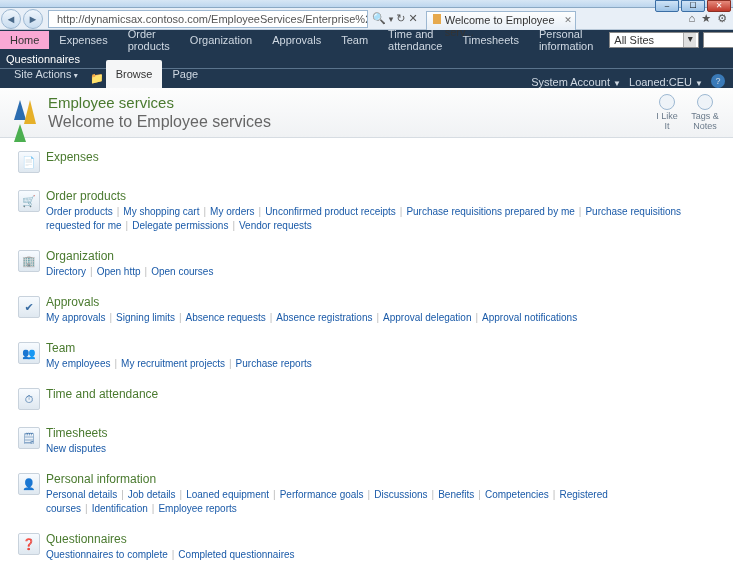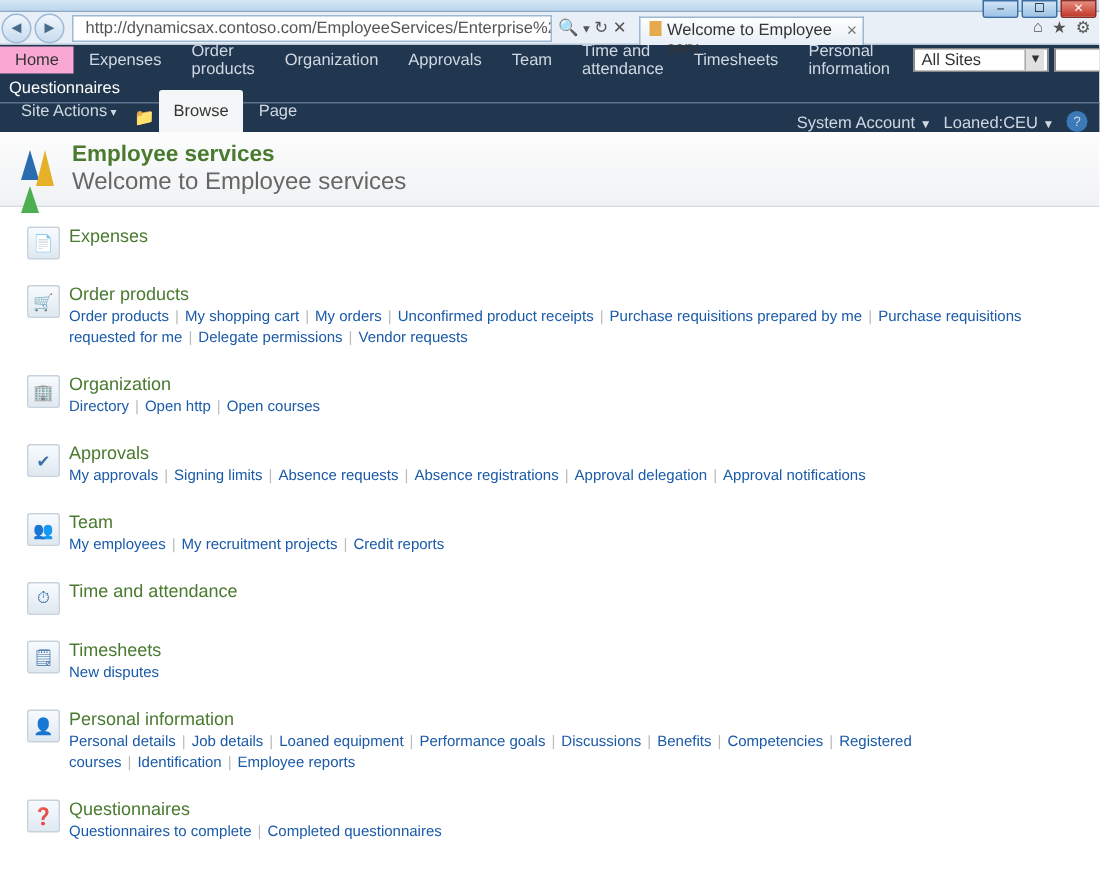--- a/index.html
+++ b/index.html
@@ -39,21 +39,21 @@
 .ribbon .r-item.dd::after{content:" \25BE "; font-size:8px}
 .ribbon-right{margin-left:auto;display:flex;align-items:flex-end;gap:8px;padding:0 8px;color:#cfd8e2}
 .ribbon-right .help{width:14px;height:14px;border-radius:50%;background:#3a7ab8;display:flex;align-items:center;justify-content:center;font-size:9px}
 
 .page-head{height:50px;background:linear-gradient(#fdfdfd,#f0f2f4);border-bottom:1px solid #d6dce2;display:flex;align-items:center;padding:0 14px}
 .logo{width:26px;height:26px;margin-right:8px;display:flex;flex-wrap:wrap}
 .logo span{width:0;height:0;border-style:solid}
 .logo .l1{border-width:0 6px 20px 6px;border-color:transparent transparent #2b6cb0 transparent;margin-right:-2px}
 .logo .l2{border-width:0 6px 24px 6px;border-color:transparent transparent #e6b029 transparent;margin-right:-2px}
 .logo .l3{border-width:0 6px 18px 6px;border-color:transparent transparent #4caf50 transparent}
-.page-head h1{font-size:15px;color:#4a7a2f;font-weight:700}
+.page-head h1{font-size:15px;color:#4a7a2f;font-weight:400}
 .page-head .sub{font-size:16px;color:#666;margin-top:2px}
 .head-right{margin-left:auto;display:flex;gap:10px;text-align:center;font-size:9px;color:#6a7a8a}
 .head-right .hic{width:28px}
 .head-right .hic .i{width:16px;height:16px;border:1px solid #9db8d2;border-radius:50%;margin:0 auto 1px;background:#eef3f8}
 
 .content{padding:12px 18px;height:452px;overflow:auto}
 .section{display:flex;align-items:flex-start;margin-bottom:16px}
 .sec-icon{width:22px;height:22px;margin-right:6px;margin-top:1px;border:1px solid #c8d2dc;background:linear-gradient(#f7fbff,#dfe8f0);border-radius:2px;display:flex;align-items:center;justify-content:center;font-size:11px;color:#3a6ea5}
 .sec-body{flex:1}
 .sec-title{color:#4a7a2f;font-size:12px;margin-bottom:2px}
@@ -140,20 +140,24 @@
 <div class="page-head">
   <div class="logo">
     <span class="l1"></span>
       <span class="l2"></span>
       <span class="l3"></span>
   </div>
   <div>
     <h1>Employee services</h1>
     <div class="sub">Welcome to Employee services</div>
   </div>
+  <div class="head-right">
+    <div class="hic"><div class="i"></div><span>I Like It</span></div>
+    <div class="hic"><div class="i"></div><span>Tags &amp; Notes</span></div>
+  </div>
 </div>
 
 <div class="content" id="content">
     <div class="section">
       <div class="sec-icon">📄</div>
       <div class="sec-body">
         <div class="sec-title">Expenses</div>
       </div>
     </div>
     <div class="section">
@@ -174,21 +178,21 @@
       <div class="sec-icon">✔</div>
       <div class="sec-body">
         <div class="sec-title">Approvals</div>
         <div class="links"><a href="#">My approvals</a><span class="sep">|</span><a href="#">Signing limits</a><span class="sep">|</span><a href="#">Absence requests</a><span class="sep">|</span><a href="#">Absence registrations</a><span class="sep">|</span><a href="#">Approval delegation</a><span class="sep">|</span><a href="#">Approval notifications</a></div>
       </div>
     </div>
     <div class="section">
       <div class="sec-icon">👥</div>
       <div class="sec-body">
         <div class="sec-title">Team</div>
-        <div class="links"><a href="#">My employees</a><span class="sep">|</span><a href="#">My recruitment projects</a><span class="sep">|</span><a href="#">Credit reports</a></div>
+        <div class="links"><a href="#">My employees</a><span class="sep">|</span><a href="#">My recruitment projects</a><span class="sep">|</span><a href="#">Purchase reports</a></div>
       </div>
     </div>
     <div class="section">
       <div class="sec-icon">⏱</div>
       <div class="sec-body">
         <div class="sec-title">Time and attendance</div>
       </div>
     </div>
     <div class="section">
       <div class="sec-icon">🗒</div>

